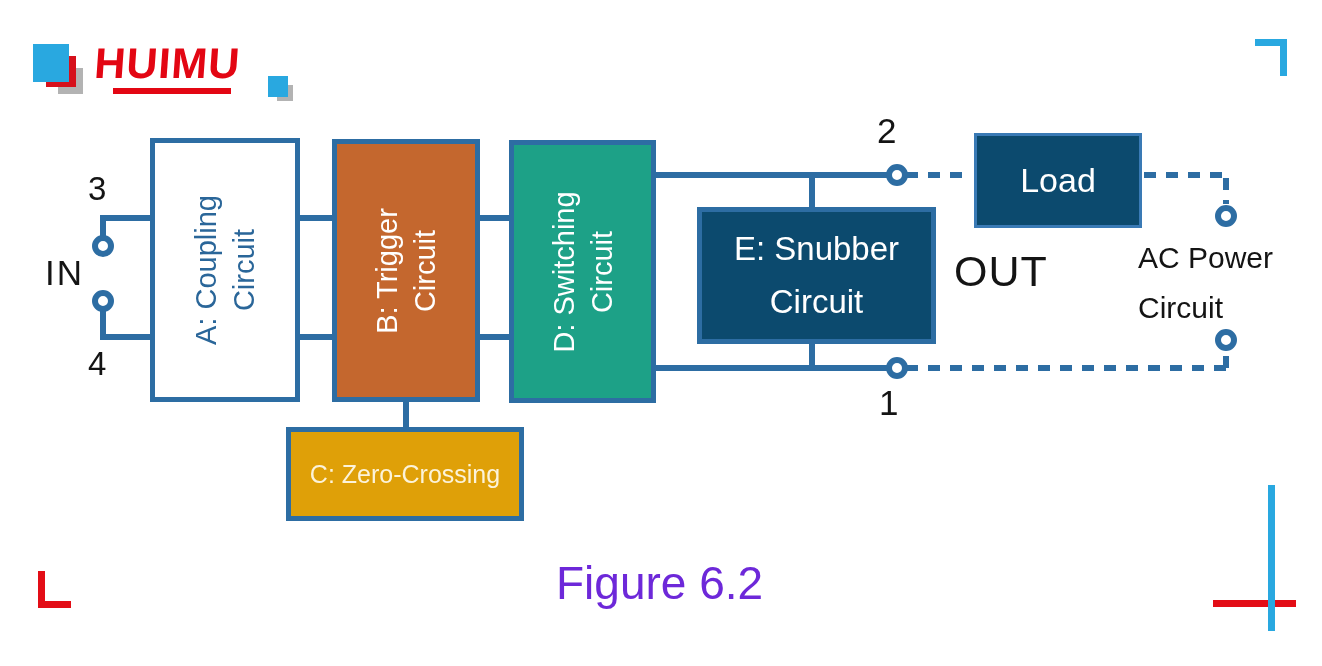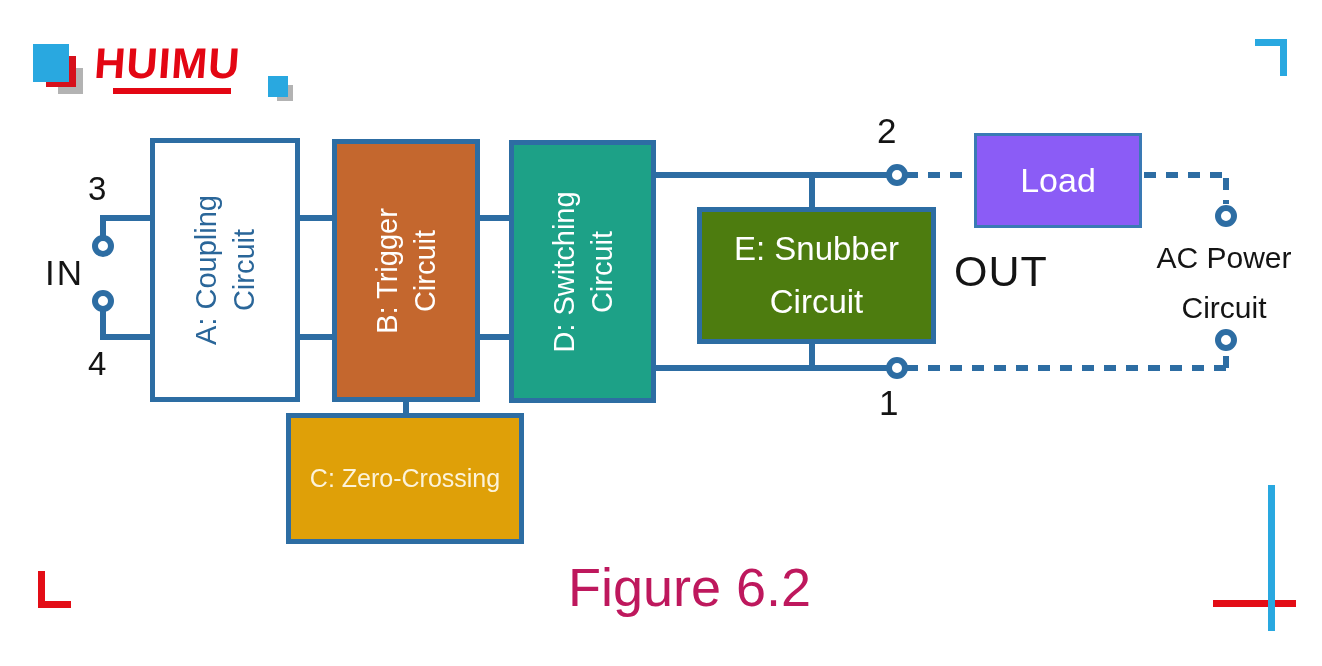--- a/index.html
+++ b/index.html
@@ -18,45 +18,45 @@
     letter-spacing:1px;transform:skewX(-4deg);transform-origin:left bottom;
     line-height:1;
   }
   .brand-underline{position:absolute;left:113px;top:88px;width:118px;height:6px;background:#E30613;}
 
   
   .block{position:absolute;border:5px solid #2D6DA3;display:flex;align-items:center;justify-content:center;text-align:center;}
   .block-a{left:150px;top:138px;width:150px;height:264px;background:#ffffff;}
   .block-b{left:332px;top:139px;width:148px;height:263px;background:#C4672E;}
   .block-d{left:509px;top:140px;width:147px;height:263px;background:#1DA187;}
-  .block-c{left:286px;top:413px;width:238px;height:131px;background:#DFA008;}
-  .block-e{left:697px;top:207px;width:239px;height:137px;background:#4d7c0f;}
-  .block-load{left:974px;top:133px;width:168px;height:95px;background:#8b5cf6;border:3px solid #3A7AB5;}
+  .block-c{left:286px;top:427px;width:238px;height:94px;background:#DFA008;}
+  .block-e{left:697px;top:207px;width:239px;height:137px;background:#0c4a6e;}
+  .block-load{left:974px;top:133px;width:168px;height:95px;background:#0c4a6e;border:3px solid #3A7AB5;}
   .vtext{
     position:absolute;left:50%;top:50%;
     transform:translate(-50%,-50%) rotate(-90deg);
     width:260px;text-align:center;
     font-size:29px;line-height:1.32;white-space:nowrap;
   }
   .block-a .vtext{color:#2A6699;}
   .block-b .vtext,.block-d .vtext{color:#ffffff;}
   .block-c .txt{color:#FCF3DA;font-size:25px;line-height:1.8;}
   .block-e .txt{color:#ffffff;font-size:33px;line-height:1.58;}
   .block-load .txt{color:#ffffff;font-size:34px;font-weight:300;}
 
   
   .lbl{position:absolute;color:#141414;line-height:1;}
   .lbl-3{left:88px;top:172px;font-size:33px;}
   .lbl-4{left:88px;top:347px;font-size:33px;}
   .lbl-in{left:45px;top:255px;font-size:35px;letter-spacing:2px;}
   .lbl-2{left:877px;top:113px;font-size:35px;}
   .lbl-1{left:879px;top:385px;font-size:35px;}
   .lbl-out{left:954px;top:250px;font-size:43px;letter-spacing:1px;}
-  .lbl-ac{left:1138px;top:233px;width:172px;font-size:30px;line-height:50px;text-align:center;}
-  .caption{left:556px;top:560px;font-size:54px;color:#be185d;margin-left:12px;}
+  .lbl-ac{left:1138px;top:233px;width:172px;font-size:30px;line-height:50px;}
+  .caption{left:556px;top:560px;font-size:46px;color:#6d28d9;}
 
   
   .mark{position:absolute;}
 </style>
 </head>
 <body>
 
 <div id="canvas">
 
   <div>

